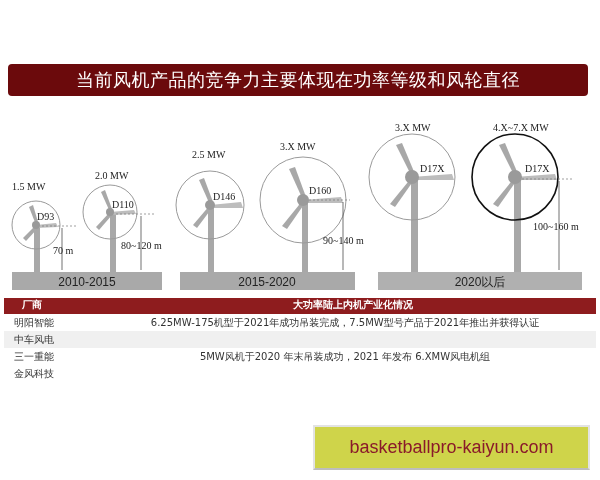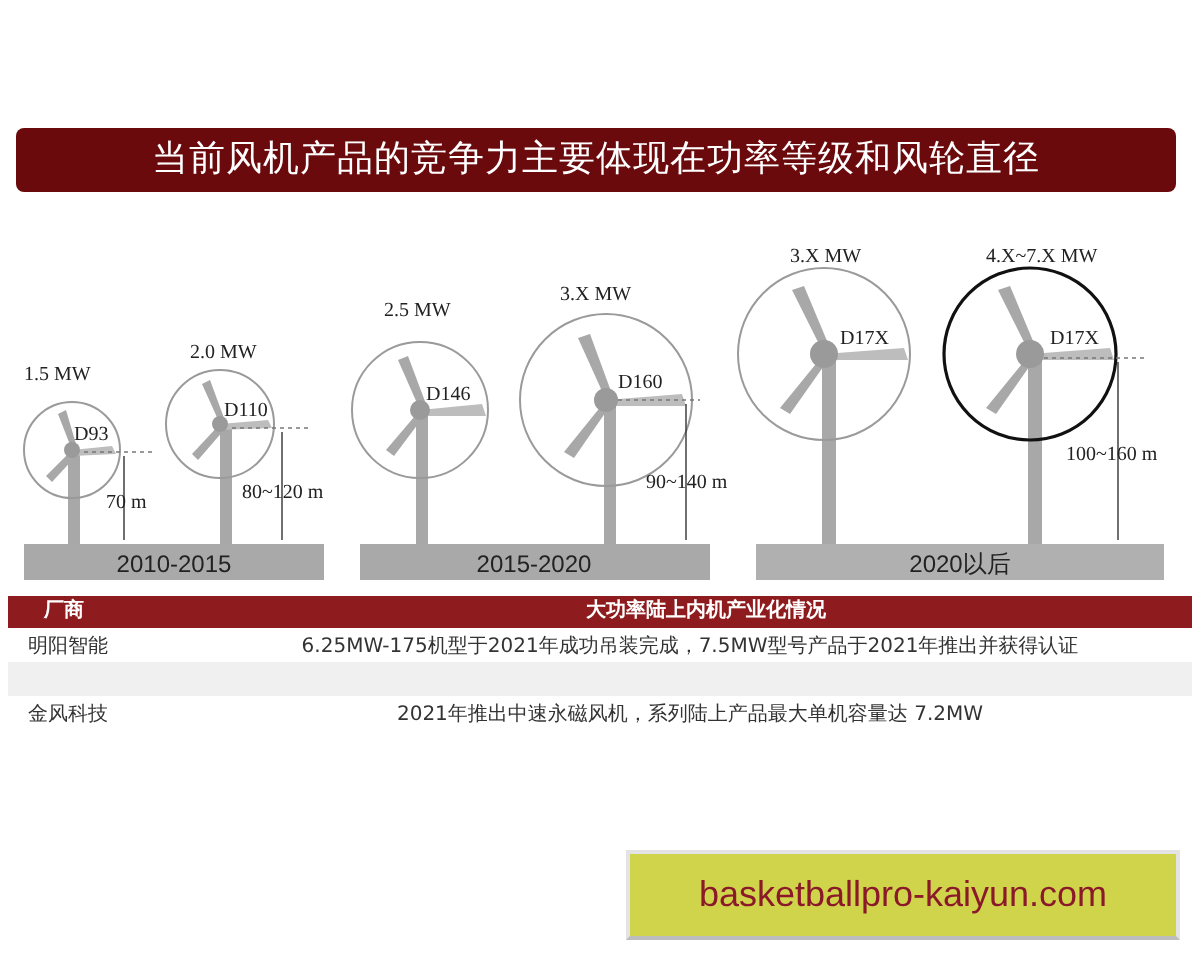--- a/index.html
+++ b/index.html
@@ -135,20 +135,24 @@
 <div class="table">
   <div class="thead">
     <div class="c1">厂商</div>
     <div class="c2">大功率陆上内机产业化情况</div>
   </div>
   <div class="row">
     <div class="c1">明阳智能</div>
     <div class="c2">6.25MW-175机型于2021年成功吊装完成，7.5MW型号产品于2021年推出并获得认证</div>
   </div>
   <div class="row alt">
+    <div class="c1">中车风电</div>
+  </div>
+  <div class="row">
+    <div class="c1">三一重能</div>
+    <div class="c2">5MW风机于2020 年末吊装成功，2021 年发布 6.XMW风电机组</div>
   </div>
   <div class="row">
     <div class="c1">金风科技</div>
-    <div class="c2">2021年推出中速永磁风机，系列陆上产品最大单机容量达 7.2MW</div>
   </div>
 </div>
 
 <div class="watermark">basketballpro-kaiyun.com</div>
 
 </body></html>

